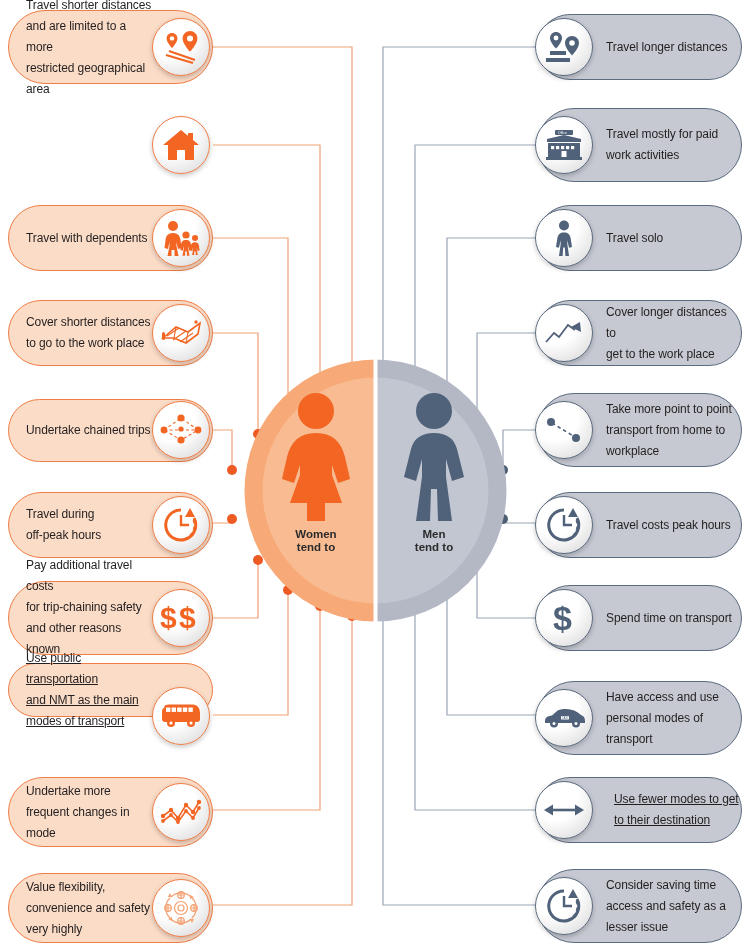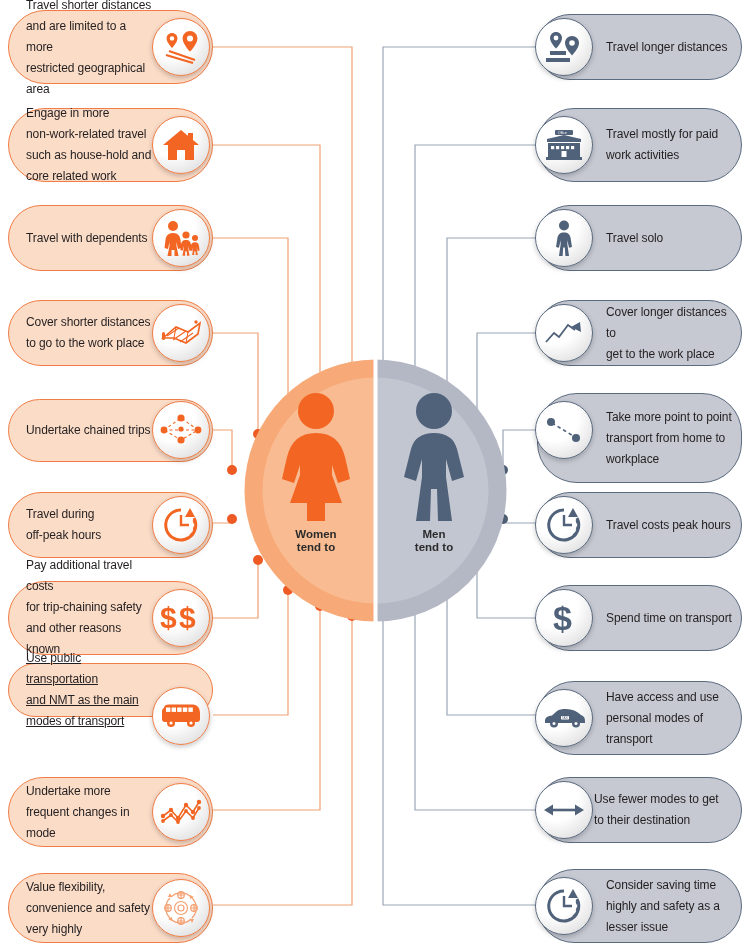--- a/index.html
+++ b/index.html
@@ -162,26 +162,20 @@
     <svg width="40" height="36" viewBox="0 0 40 36">
       <path d="M11 4c-3 0-5.4 2.4-5.4 5.4 0 4 5.4 9.6 5.4 9.6s5.4-5.6 5.4-9.6C16.4 6.4 14 4 11 4z" fill="#f26522"></path>
       <circle cx="11" cy="9.4" r="2.2" fill="#fff"></circle>
       <path d="M29 2c-4.1 0-7.4 3.3-7.4 7.4 0 5.5 7.4 13.2 7.4 13.2s7.4-7.7 7.4-13.2C36.4 5.3 33.1 2 29 2z" fill="#f26522"></path>
       <circle cx="29" cy="9.4" r="3" fill="#fff"></circle>
       <path d="M8 22 L34 31" stroke="#f26522" stroke-width="2" fill="none"></path>
       <path d="M5 26 L32 34" stroke="#f26522" stroke-width="2" fill="none"></path>
     </svg>
   </div>
 
-  <div class="pill left" style="left:8px;top:108px;width:205px;height:74px;">
-    <div class="pill-text">Engage in more
-non-work-related travel
-such as house-hold and
-core related work</div>
-  </div>
   <div class="medal left" style="left:152px;top:116px;">
     <svg width="38" height="34" viewBox="0 0 38 34">
       <path d="M19 2 L37 17 L32 17 L32 32 L23 32 L23 22 L15 22 L15 32 L6 32 L6 17 L1 17 Z" fill="#f26522"></path>
       <rect x="26" y="5" width="5" height="8" fill="#f26522"></rect>
     </svg>
   </div>
 
   <div class="pill left" style="left:8px;top:205px;width:205px;height:66px;">
     <div class="pill-text">Travel with dependents</div>
   </div>
@@ -377,21 +371,21 @@
     <div class="pill-text" style="margin-left:68px;">Cover longer distances to
 get to the work place</div>
   </div>
   <div class="medal right" style="left:535px;top:304px;">
     <svg width="40" height="26" viewBox="0 0 40 26">
       <polyline points="2,22 10,13 15,17 24,5 31,10" fill="none" stroke="#50617a" stroke-width="1.8"></polyline>
       <path d="M36 2 L37 12 L27 7 Z" fill="#50617a"></path>
     </svg>
   </div>
 
-  <div class="pill right" style="left:537px;top:393px;width:205px;height:90px;">
+  <div class="pill right" style="left:537px;top:393px;width:205px;height:74px;">
     <div class="pill-text" style="margin-left:68px;">Take more point to point
 transport from home to
 workplace</div>
   </div>
   <div class="medal right" style="left:535px;top:401px;">
     <svg width="38" height="26" viewBox="0 0 38 26">
       <line x1="7" y1="6" x2="30" y2="20" stroke="#50617a" stroke-width="1.6" stroke-dasharray="3.5 3"></line>
       <circle cx="6" cy="5" r="4" fill="#50617a"></circle>
       <circle cx="31" cy="21" r="4" fill="#50617a"></circle>
     </svg>
@@ -429,34 +423,34 @@
       <rect x="19" y="9" width="8" height="3.4" rx="0.6" fill="#fff"></rect>
       <text x="20" y="11.8" font-family="'Liberation Sans',sans-serif" font-size="2.8" fill="#50617a">TAXI</text>
       <circle cx="12" cy="16.5" r="4" fill="#50617a"></circle>
         <circle cx="12" cy="16.5" r="1.5" fill="#fff"></circle>
       <circle cx="34" cy="16.5" r="4" fill="#50617a"></circle>
         <circle cx="34" cy="16.5" r="1.5" fill="#fff"></circle>
     </svg>
   </div>
 
   <div class="pill right" style="left:537px;top:777px;width:205px;height:66px;">
-    <div class="pill-text" style="margin-left:56px;">Use fewer modes to get
+    <div class="pill-text" style="margin-left:76px;text-decoration:underline;">Use fewer modes to get
 to their destination</div>
   </div>
   <div class="medal right" style="left:535px;top:781px;">
     <svg width="42" height="20" viewBox="0 0 42 20">
       <line x1="6" y1="10" x2="36" y2="10" stroke="#50617a" stroke-width="2.6"></line>
       <path d="M1 10 L10 4.5 L10 15.5 Z" fill="#50617a"></path>
       <path d="M41 10 L32 4.5 L32 15.5 Z" fill="#50617a"></path>
     </svg>
   </div>
 
   <div class="pill right" style="left:537px;top:869px;width:205px;height:74px;">
     <div class="pill-text" style="margin-left:68px;">Consider saving time
-highly and safety as a
+access and safety as a
 lesser issue</div>
   </div>
   <div class="medal right" style="left:535px;top:877px;">
     <svg width="38" height="38" viewBox="0 0 38 38">
       <path d="M19 4 A15 15 0 1 0 32 12" fill="none" stroke="#50617a" stroke-width="3"></path>
       <path d="M28 2 L33 11 L23 11 Z" fill="#50617a"></path>
       <path d="M32 14 A15 15 0 0 1 24 33" fill="none" stroke="#50617a" stroke-width="3" stroke-dasharray="3.4 3.4"></path>
       <path d="M19 9 L19 19 L27 19" fill="none" stroke="#50617a" stroke-width="2.4"></path>
     </svg>
   </div>

